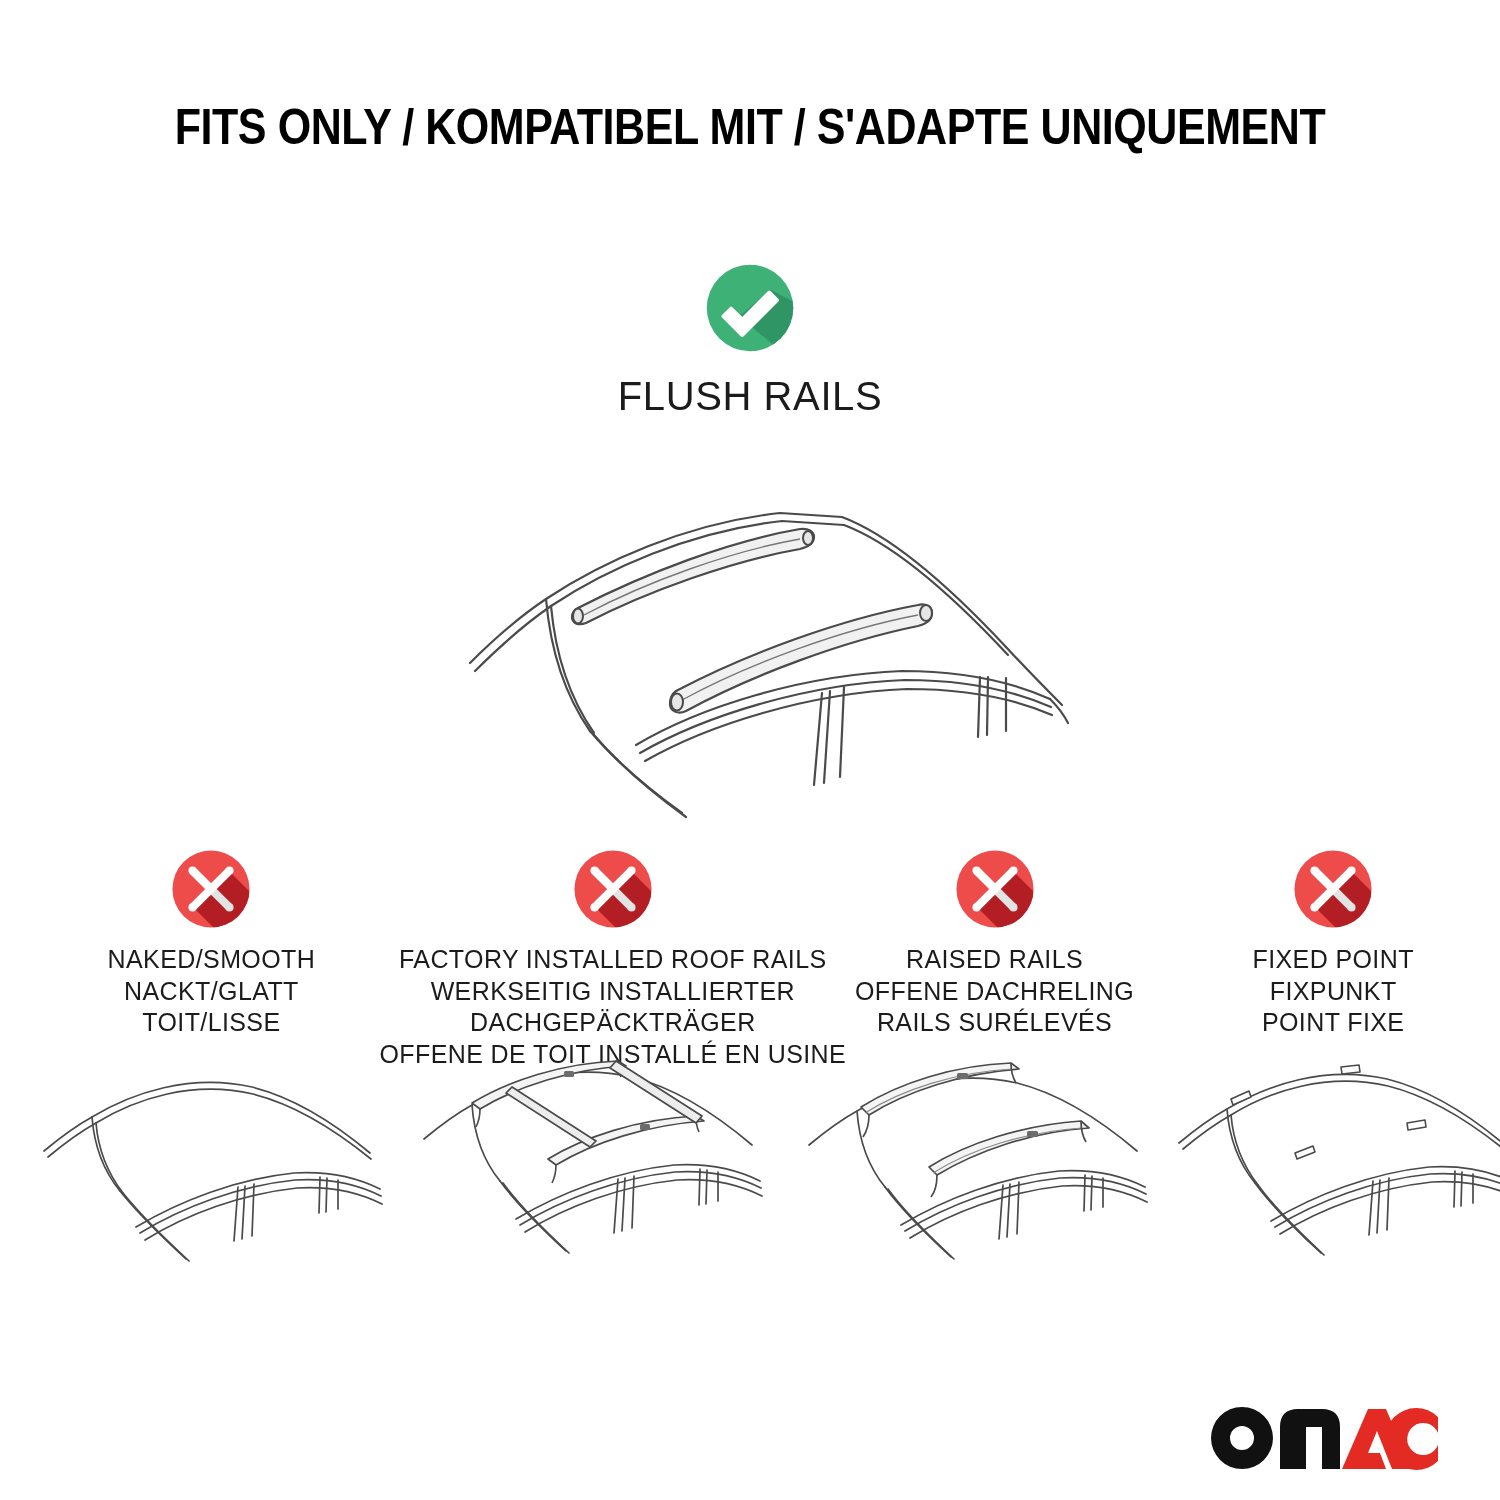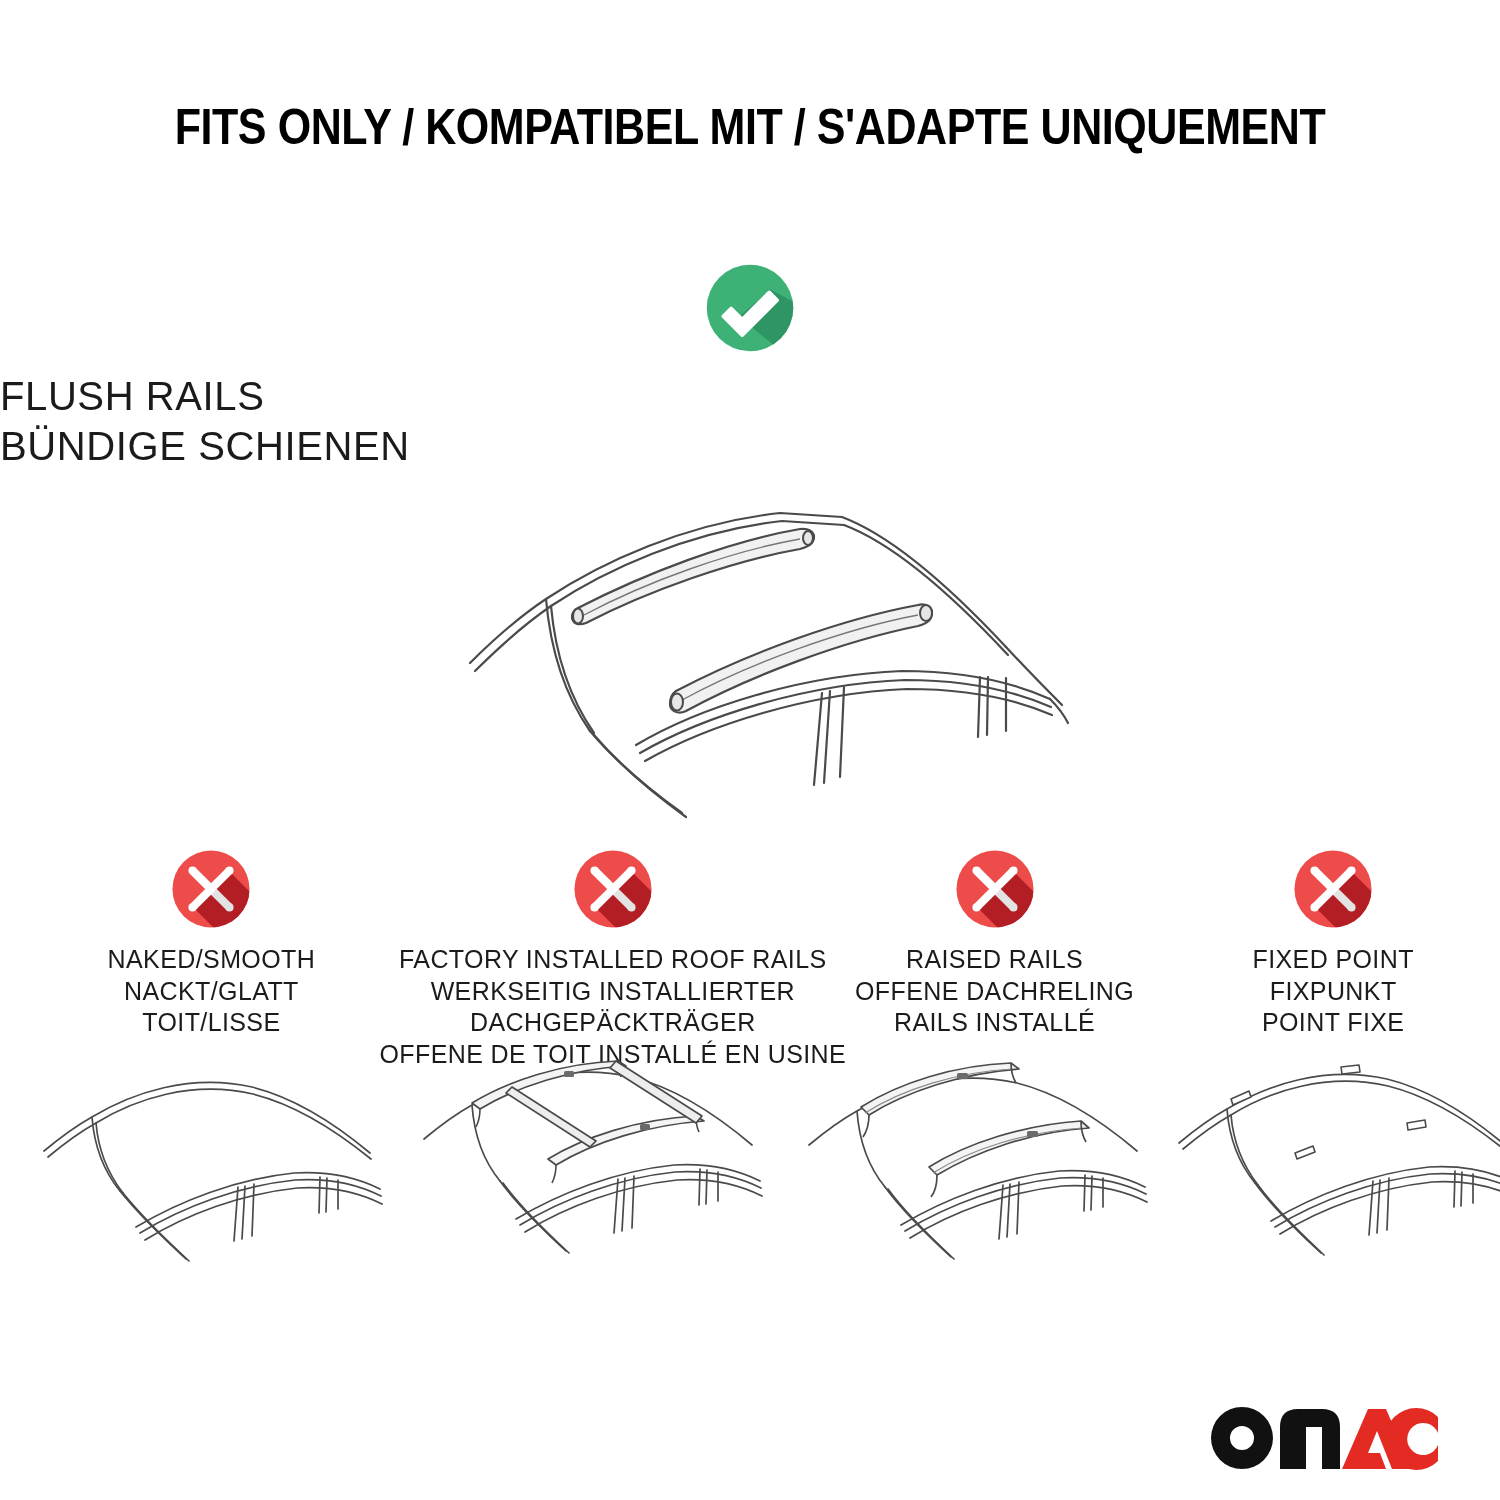--- a/index.html
+++ b/index.html
@@ -33,21 +33,21 @@
     white-space: nowrap;
     line-height: 1.1;
   }
 
   
   #primary-block {
     position: absolute;
     left: 0;
     top: 262px;
     width: 1500px;
-    text-align: left;
+    text-align: center;
   }
   #check-icon-wrap {
     width: 92px;
     height: 92px;
     margin: 0 auto;
   }
   #primary-label {
     margin-top: 18px;
     font-size: 40px;
     line-height: 1.24;
@@ -143,21 +143,20 @@
       <circle cx="50" cy="50" r="47" fill="#3DB176"></circle>
       <g clip-path="url(#clipCheck)">
         <path d="M40 58 L57 75 L100 110 L110 50 L72 30 Z" fill="#2F9464" opacity="0.95"></path>
       </g>
       <path d="M29.5 50.5 L41.5 62.5 L71 33 L79.5 41.5 L41.5 79.5 L21 59 Z" fill="#FFFFFF" stroke="#FFFFFF" stroke-width="4" stroke-linejoin="round"></path>
     </svg>
   </div>
 
   <div id="primary-label">
     <div>FLUSH RAILS</div>
-    <div>BÜNDIGE SCHIENEN</div>
   </div>
 
   <div id="primary-illustration">
     <svg viewBox="0 0 620 330" width="620" height="330" aria-hidden="true">
       <g fill="none" stroke="#4a4a4a" stroke-width="2.2" stroke-linecap="round" stroke-linejoin="round">
 
         <path d="M20 168 C38 150 66 124 96 104 C150 68 236 28 330 18 L392 22 C440 40 500 92 556 152"></path>
         <path d="M25 176 C44 157 72 131 101 111 C155 75 240 36 332 26 L394 30 C442 48 502 100 558 160"></path>
 
         <path d="M96 104 C100 150 112 196 140 236"></path>
@@ -281,21 +280,21 @@
           <circle cx="27.5" cy="27.5" r="5" fill="#FFFFFF"></circle>
           <circle cx="72.5" cy="27.5" r="5" fill="#FFFFFF"></circle>
           <circle cx="27.5" cy="72.5" r="5" fill="#FFFFFF"></circle>
           <circle cx="72.5" cy="72.5" r="5" fill="#E3E3E3"></circle>
         </g>
       </svg>
     </div>
     <div class="excl-label">
       <div>RAISED RAILS</div>
       <div>OFFENE DACHRELING</div>
-      <div>RAILS INSTALLÉ</div>
+      <div>RAILS SURÉLEVÉS</div>
     </div>
   </div>
 
   <div class="excl-col c3">
     <div class="x-icon-wrap">
       <svg viewBox="0 0 100 100" width="82" height="82" aria-hidden="true">
         <defs>
             <clipPath id="clipX3">
               <circle cx="50" cy="50" r="47"></circle>
             </clipPath>

